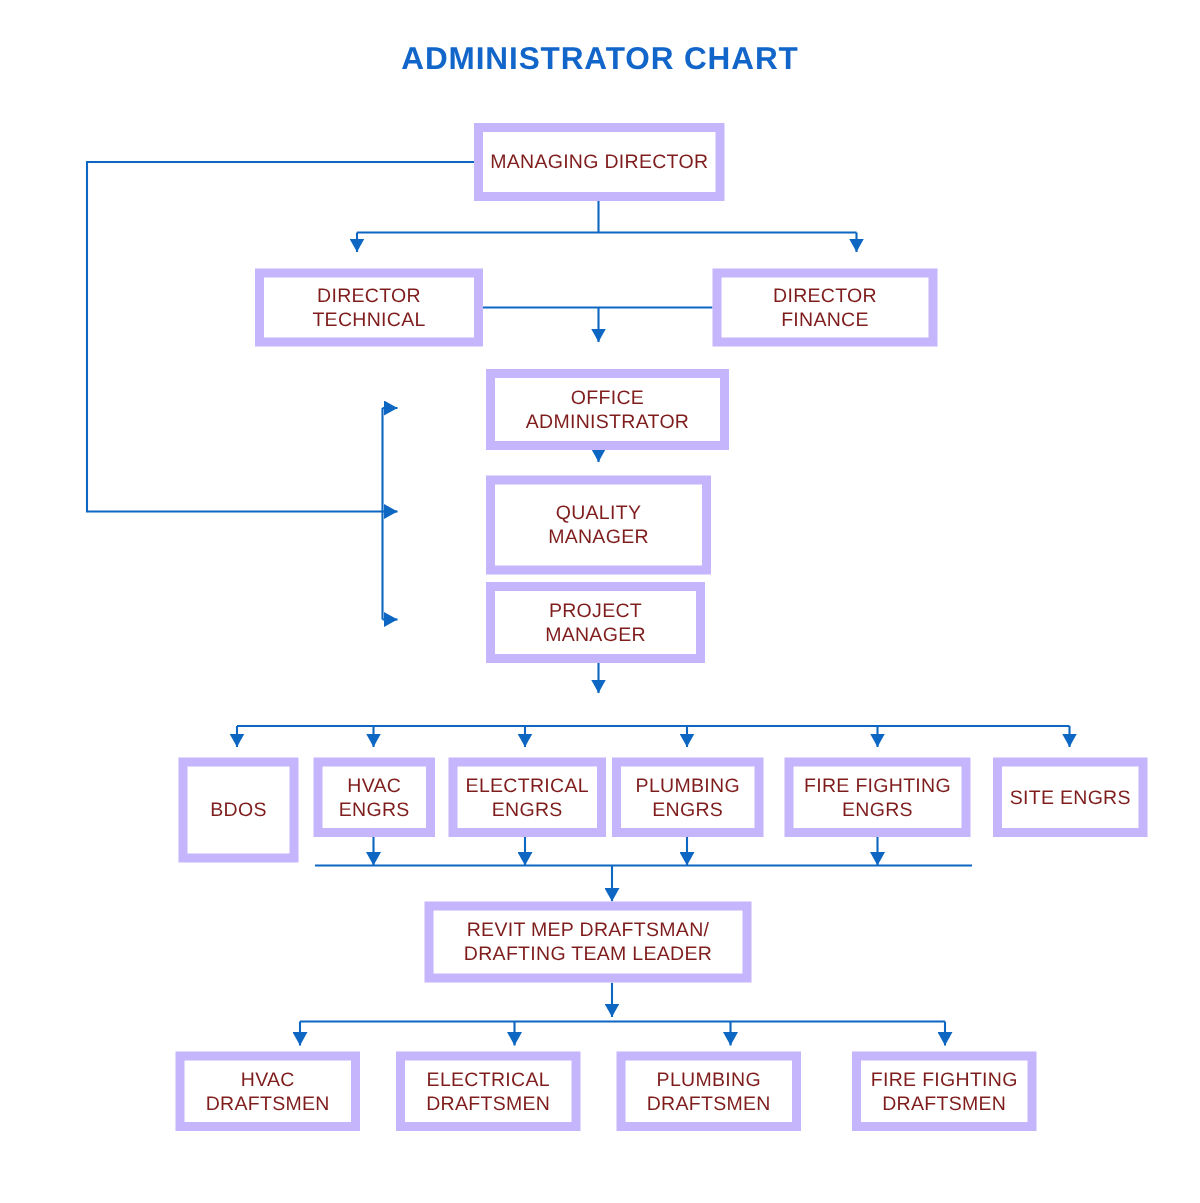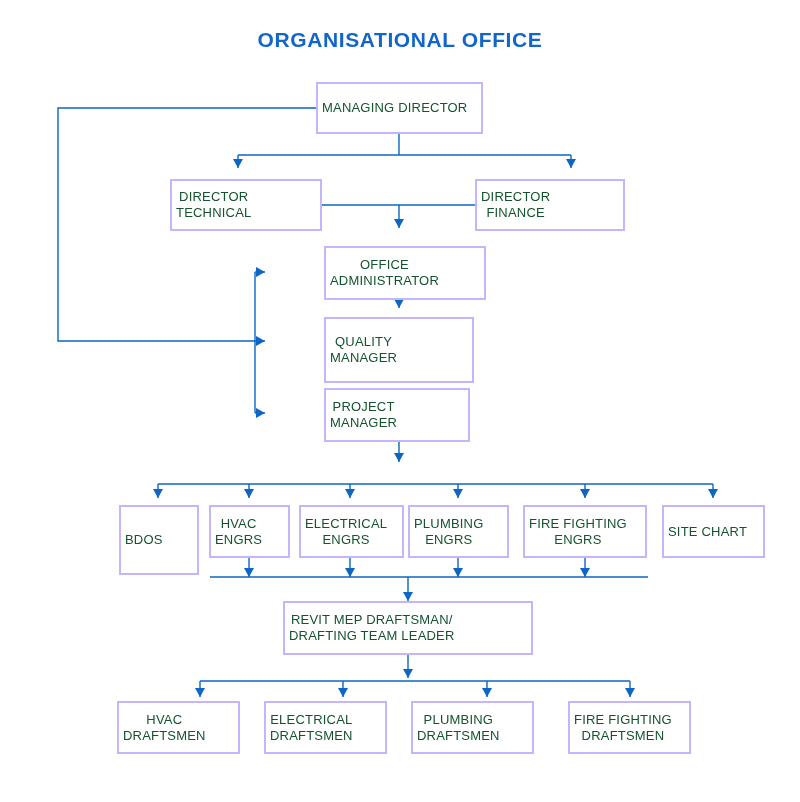--- a/index.html
+++ b/index.html
@@ -34,44 +34,44 @@
   svg#org-svg {
     position: absolute;
     left: 0;
     top: 0;
     width: 800px;
     height: 802px;
   }
   .node-box {
     position: absolute;
     box-sizing: border-box;
-    border: 2px solid #c4b5fd;
+    border: 6px solid #c4b5fd;
     background: #ffffff;
     display: flex;
     align-items: center;
-    justify-content: flex-start;
+    justify-content: center;
     text-align: center;
-    color: #14532d;
+    color: #7f1d1d;
     font-size: 13px;
     line-height: 16px;
     font-family: "Liberation Sans", sans-serif;
     letter-spacing: 0.2px;
   }
   .node-box span {
     display: block;
     padding: 0 4px;
     white-space: pre-line;
   }
 </style>
 </head>
 <body>
 
 <div id="chart-root">
 
-  <div class="chart-title">ORGANISATIONAL OFFICE</div>
+  <div class="chart-title">ADMINISTRATOR CHART</div>
 
   <svg id="org-svg" viewBox="0 0 800 802" xmlns="http://www.w3.org/2000/svg">
     <defs>
       <marker id="ah-down" markerWidth="10" markerHeight="9" refX="5" refY="9" orient="0" markerUnits="userSpaceOnUse">
         <path d="M0,0 L10,0 L5,9 Z" fill="#0c66c2"></path>
       </marker>
       <marker id="ah-right" markerWidth="9" markerHeight="10" refX="9" refY="5" orient="0" markerUnits="userSpaceOnUse">
         <path d="M0,0 L9,5 L0,10 Z" fill="#0c66c2"></path>
       </marker>
     </defs>
@@ -161,24 +161,24 @@
   </div>
   <div class="node-box" style="left:408px; top:505px; width:101px; height:53px;">
     <span>PLUMBING
 ENGRS</span>
   </div>
   <div class="node-box" style="left:523px; top:505px; width:124px; height:53px;">
     <span>FIRE FIGHTING
 ENGRS</span>
   </div>
   <div class="node-box" style="left:662px; top:505px; width:103px; height:53px;">
-    <span>SITE CHART</span>
+    <span>SITE ENGRS</span>
   </div>
 
-  <div class="node-box" style="left:283px; top:601px; width:250px; height:54px;">
+  <div class="node-box" style="left:283px; top:601px; width:218px; height:54px;">
     <span>REVIT MEP DRAFTSMAN/
 DRAFTING TEAM LEADER</span>
   </div>
 
   <div class="node-box" style="left:117px; top:701px; width:123px; height:53px;">
     <span>HVAC
 DRAFTSMEN</span>
   </div>
   <div class="node-box" style="left:264px; top:701px; width:123px; height:53px;">
     <span>ELECTRICAL

